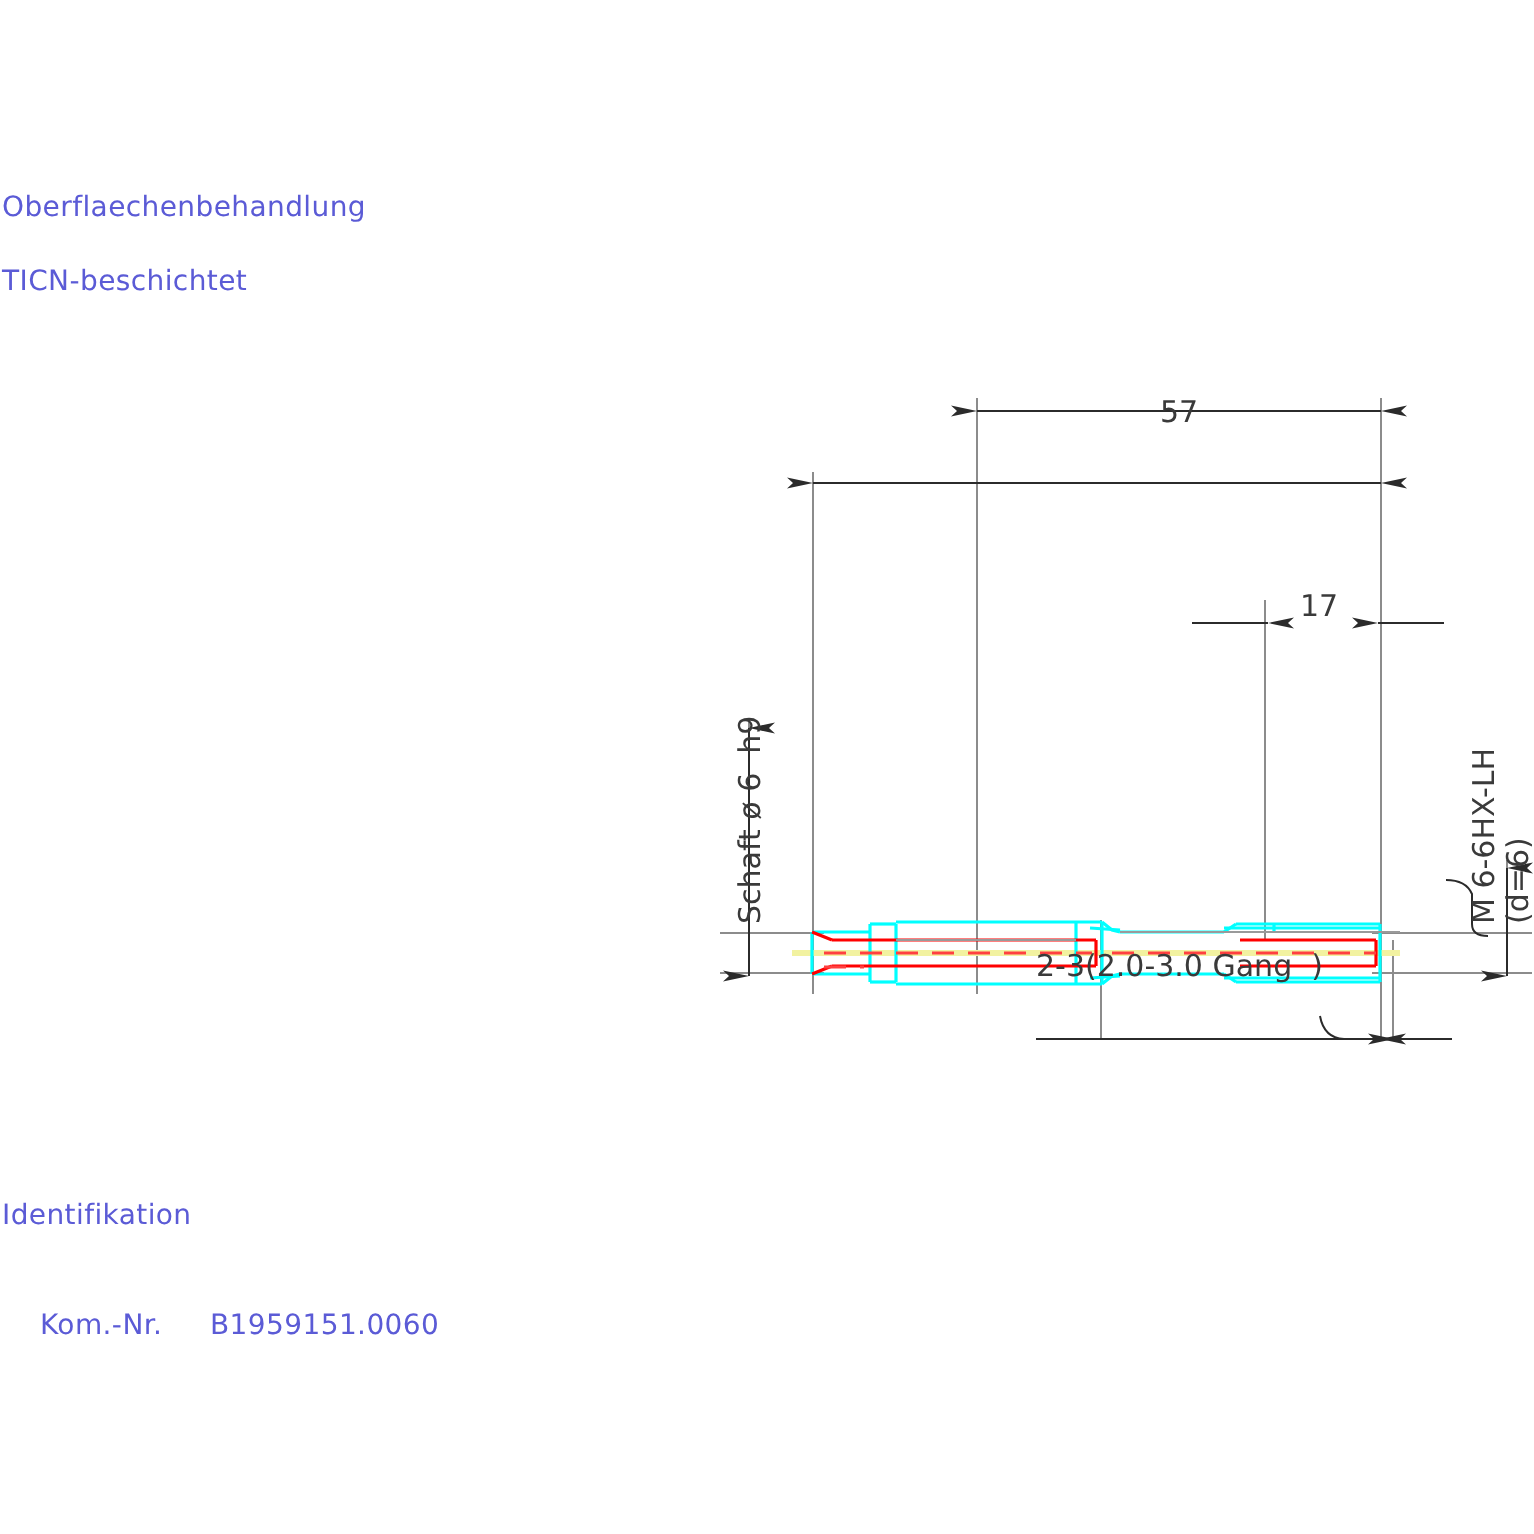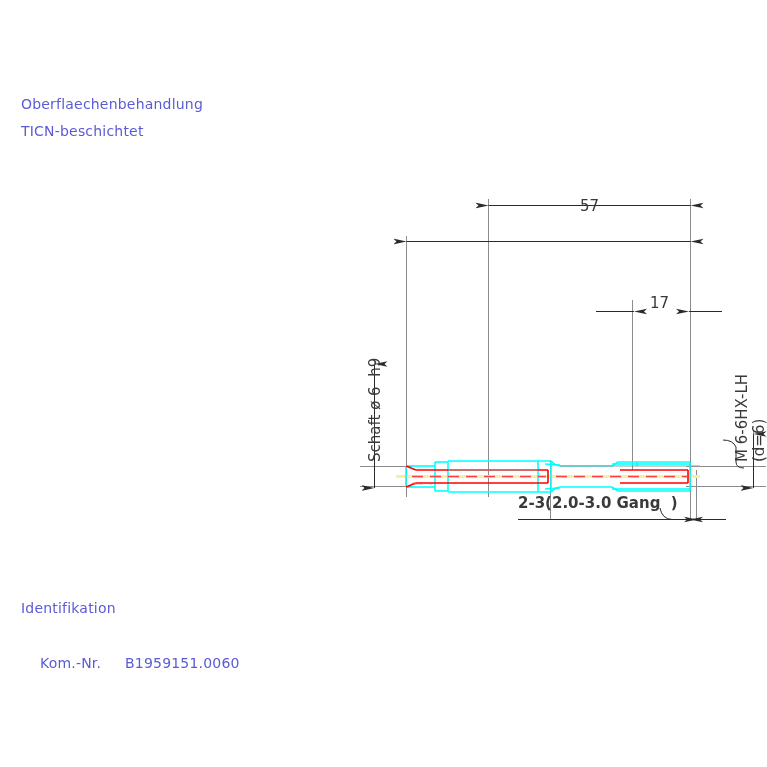--- a/index.html
+++ b/index.html
@@ -22,21 +22,20 @@
     width: 767px;
     height: 767px;
   }
   .txt {
     position: absolute;
     white-space: pre;
     font-family: "DejaVu Sans", sans-serif;
     color: #5050d0;
     font-size: 14px;
     letter-spacing: 0.2px;
-    margin-left: 20px;
   }
   .txt-annot { color: #5b5bd6; }
   .dim-text {
     position: absolute;
     white-space: pre;
     font-family: "DejaVu Sans", sans-serif;
     color: #3a3a3a;
     font-size: 15px;
   }
   .rot-90 {
@@ -177,35 +176,35 @@
     </g>
 
     <g stroke="#9a9a9a" stroke-width="1" fill="none">
       <path d="M560,466 L700,466"></path>
       <path d="M448,470 L538,470"></path>
     </g>
   </svg>
 
   <div class="txt txt-annot" style="left:1px; top:96px;">Oberflaechenbehandlung</div>
 
-  <div class="txt txt-annot" style="left:1px; top:123px;">TICN-beschichtet</div>
+  <div class="txt txt-annot" style="left:1px; top:133px;">TICN-beschichtet</div>
 
   <div class="txt txt-annot" style="left:1px; top:600px;text-align:center;">Identifikation</div>
 
 
   <div class="txt txt-annot" style="left:20px; top:655px;">Kom.-Nr.</div>
 
   <div class="txt txt-annot" style="left:105px; top:655px;">B1959151.0060</div>
 
   <div class="dim-text" style="left:580px; top:197px;">57</div>
 
 
   <div class="dim-text" style="left:650px; top:294px;text-align:right;">17</div>
 
   <div class="dim-text rot-90" style="left:366px; top:462px;">Schaft ø 6  h9</div>
 
   <div class="dim-text rot-90" style="left:733px; top:462px;">M 6-6HX-LH</div>
 
   <div class="dim-text rot-90" style="left:750px; top:462px;">(d=6)</div>
 
-  <div class="dim-text" style="left:518px; top:494px;font-weight:bold;">2-3(2.0-3.0 Gang  )</div>
+  <div class="dim-text" style="left:518px; top:474px;">2-3(2.0-3.0 Gang  )</div>
 
 </div>
 
 </body></html>

